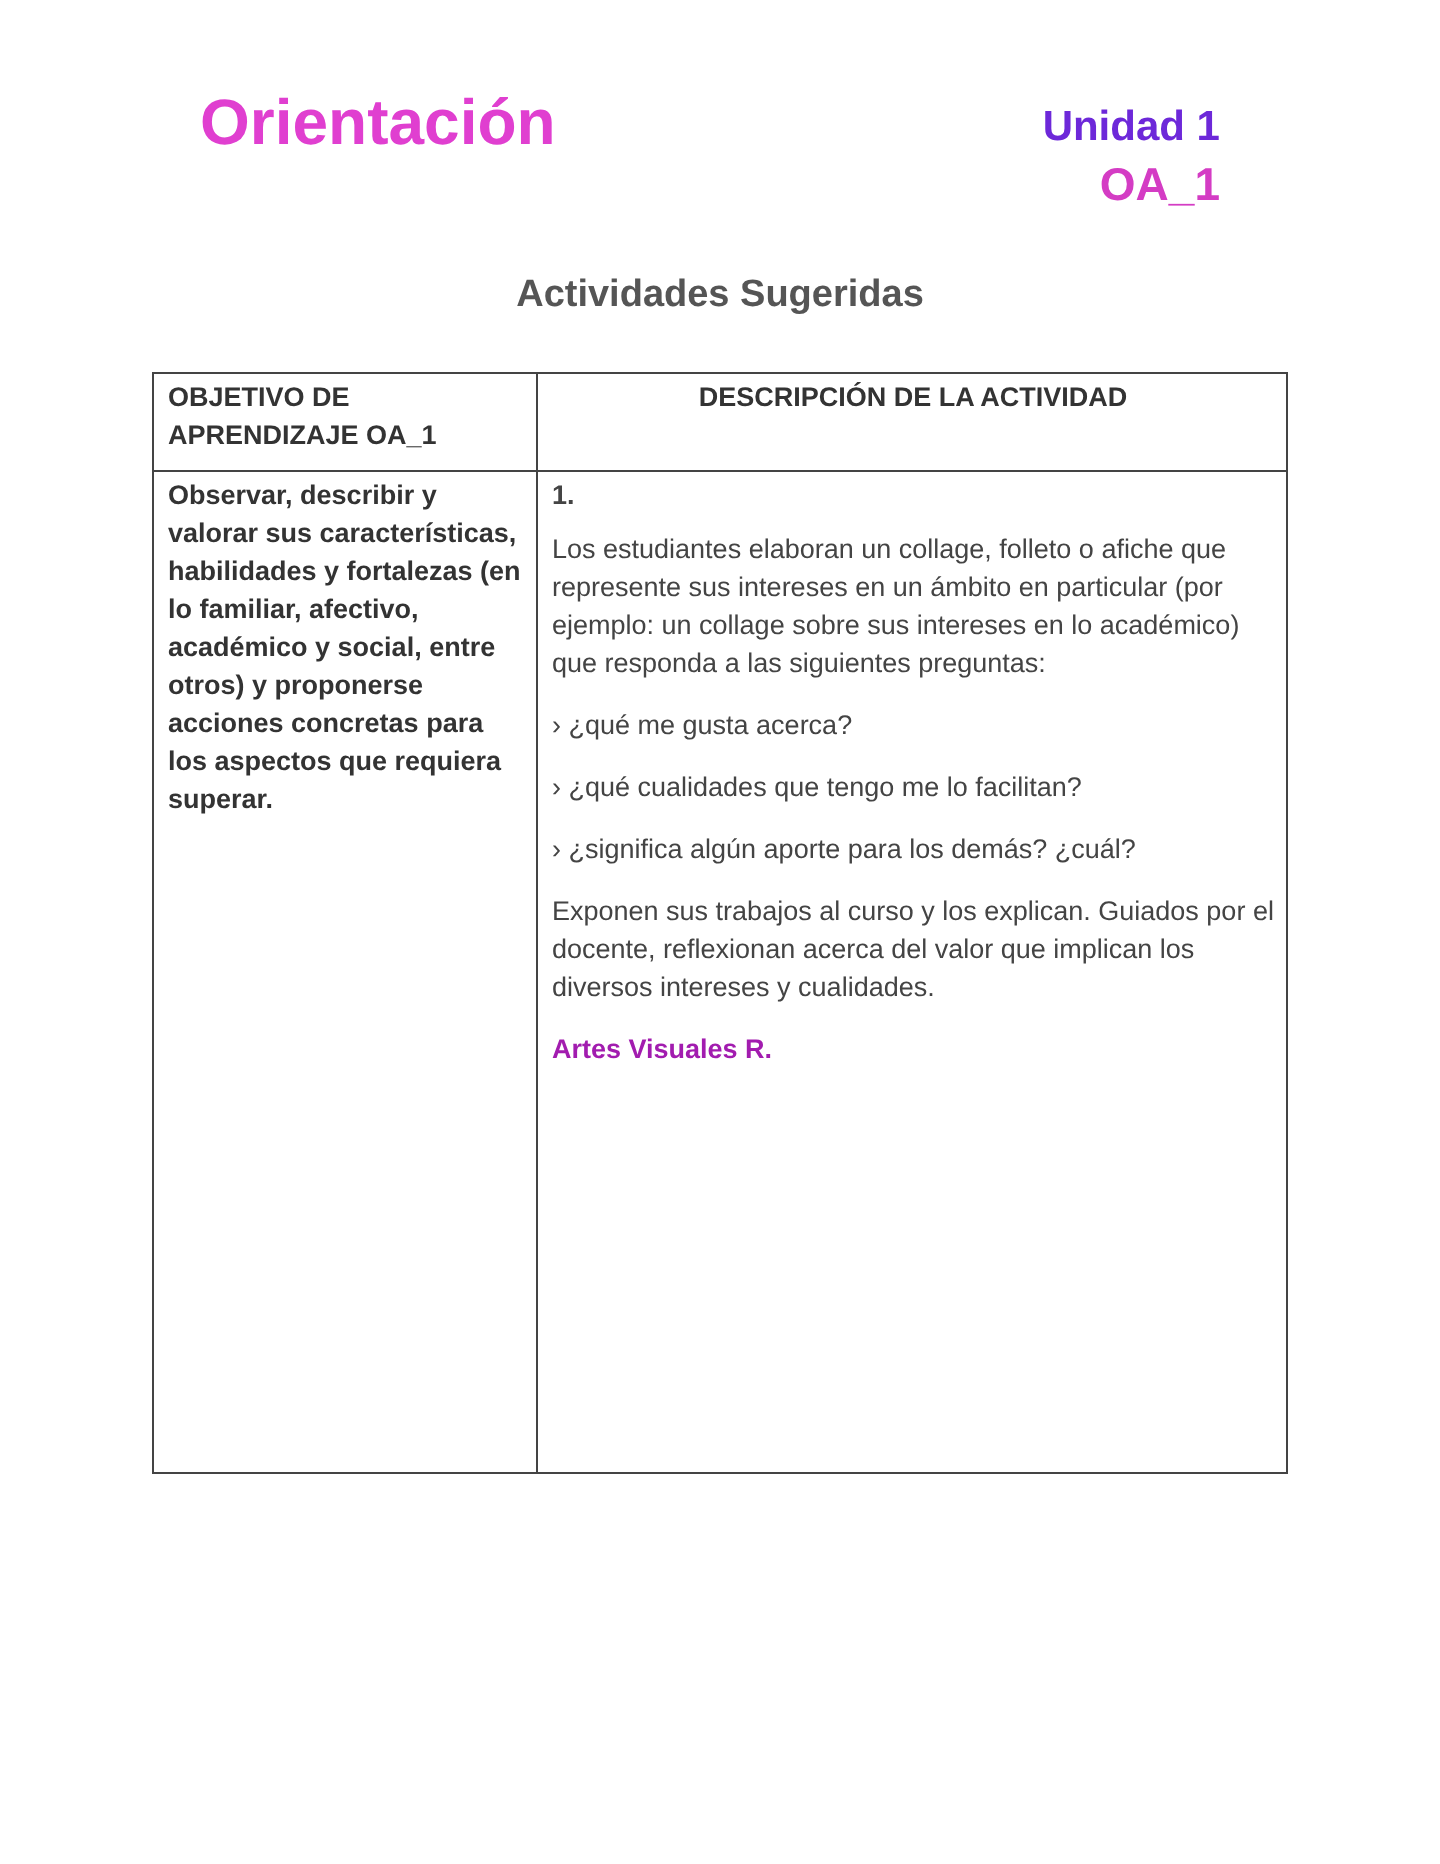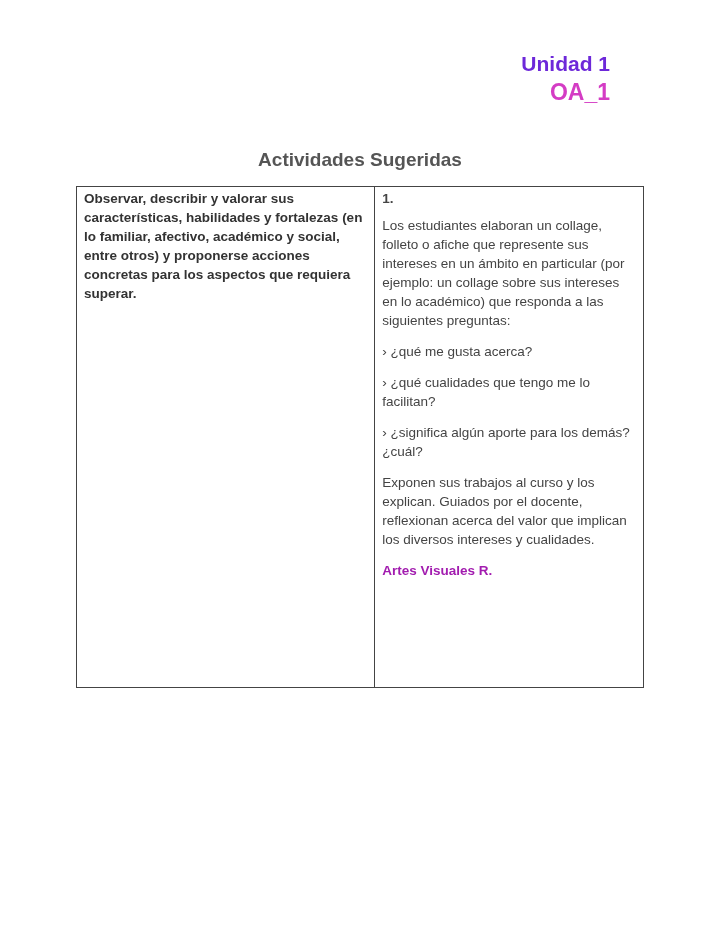--- a/index.html
+++ b/index.html
@@ -7,21 +7,21 @@
       width: 720px; height: 932px; background: #ffffff; position: relative;
       font-family: "Liberation Sans", sans-serif; color: #3a3a3a; overflow: hidden;
     }
     .hdr-left { position: absolute; left: 100px; top: 42px; }
     .hdr-right { position: absolute; right: 110px; top: 50px; text-align: right; }
     .subject { font-size: 32px; font-weight: bold; color: #e03fd0; line-height: 38px; }
     .grade { font-size: 20px; font-weight: bold; color: #111; line-height: 24px; margin-top: 0px; }
     .unit { font-size: 21px; font-weight: bold; color: #6d28d9; line-height: 28px; }
     .oa { font-size: 23px; font-weight: bold; color: #d43cc4; line-height: 28px; }
     .section-title {
-      position: absolute; left: 0; width: 720px; top: 148px; text-align: center;
+      position: absolute; left: 0; width: 720px; top: 136px; text-align: center;
       font-size: 19px; font-weight: bold; color: #555; line-height: 24px;
     }
     table.main {
       position: absolute; left: 76px; top: 186px; width: 568px;
       border-collapse: collapse; font-size: 13.5px;
     }
     table.main td, table.main th {
       border: 1.5px solid #444; vertical-align: top; padding: 2px 6px 4px 7px;
     }
     th { text-align: left; font-weight: bold; color: #333; line-height: 19px; }
@@ -31,30 +31,35 @@
     td.desc { color: #444; line-height: 19px; }
     .num { font-weight: bold; margin: 0 0 8px 0; }
     .desc p { margin: 0 0 12px 0; }
     .bullet { margin: 0 0 12px 0; }
     .discipline { font-weight: bold; color: #a21caf; }
   </style>
 </head>
 <body>
 
 <div class="hdr-left">
+  <div class="subject">Orientación</div>
 </div>
 <div class="hdr-right">
   <div class="unit">Unidad 1</div>
   <div class="oa">OA_1</div>
 </div>
 
 <div class="section-title">Actividades Sugeridas</div>
 
 <table class="main">
   <tbody>
+      <tr>
+    <th class="col1">OBJETIVO DE APRENDIZAJE OA_1</th>
+    <th class="col2">DESCRIPCIÓN DE LA ACTIVIDAD</th>
+  </tr>
   <tr>
     <td class="obj">Observar, describir y valorar sus características, habilidades y fortalezas (en lo familiar, afectivo, académico y social, entre otros) y proponerse acciones concretas para los aspectos que requiera superar.</td>
     <td class="desc">
       <div class="num">1.</div>
       <p>Los estudiantes elaboran un collage, folleto o afiche que represente sus intereses en un ámbito en particular (por ejemplo: un collage sobre sus intereses en lo académico) que responda a las siguientes preguntas:</p>
       <p class="bullet">› ¿qué me gusta acerca?</p>
       <p class="bullet">› ¿qué cualidades que tengo me lo facilitan?</p>
       <p class="bullet">› ¿significa algún aporte para los demás? ¿cuál?</p>
       <p>Exponen sus trabajos al curso y los explican. Guiados por el docente, reflexionan acerca del valor que implican los diversos intereses y cualidades.</p>
       <p class="discipline">Artes Visuales R.</p>

